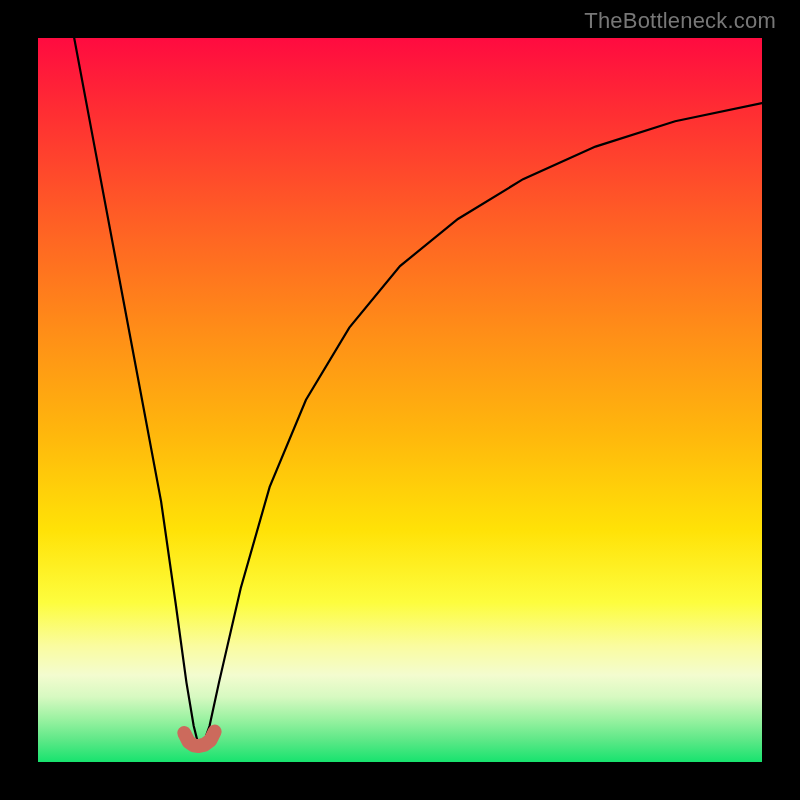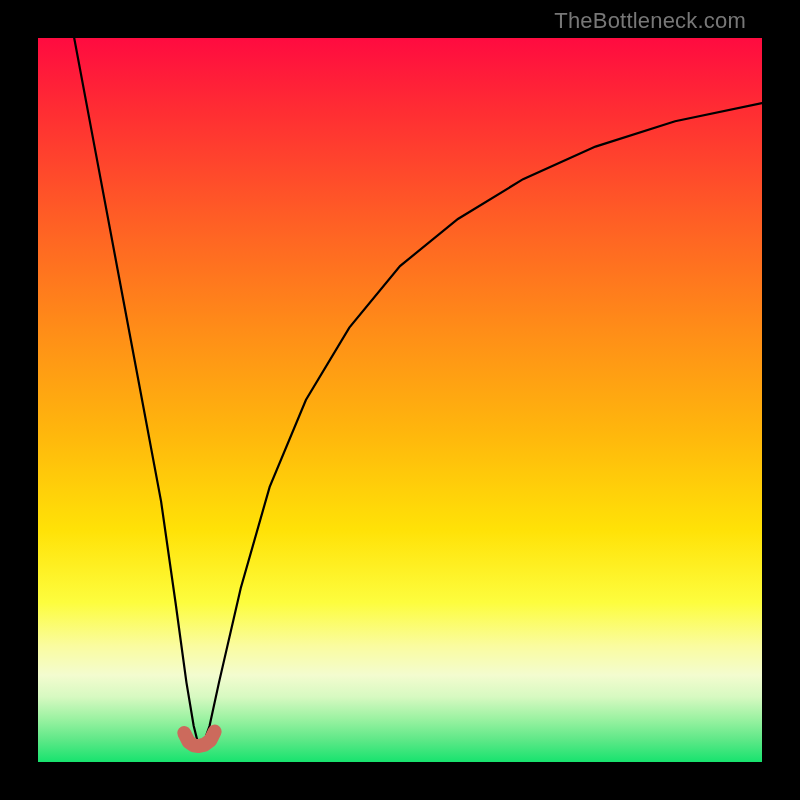--- a/index.html
+++ b/index.html
@@ -38,21 +38,21 @@
       #fafca0 84%,
       #f3fccf 88%,
       #d7f9c1 91%,
       #9cf2a2 94%,
       #5de887 97%,
       #17e36e 100%
     );
   }
   .watermark {
     position: absolute;
-    right: 54px;
+    right: 24px;
     top: 8px;
     font-size: 22px;
     font-weight: 500;
     color: #777;
     letter-spacing: 0.2px;
     margin-left: 27px;
   }
   svg.curve {
     position: absolute;
     left: 0;

